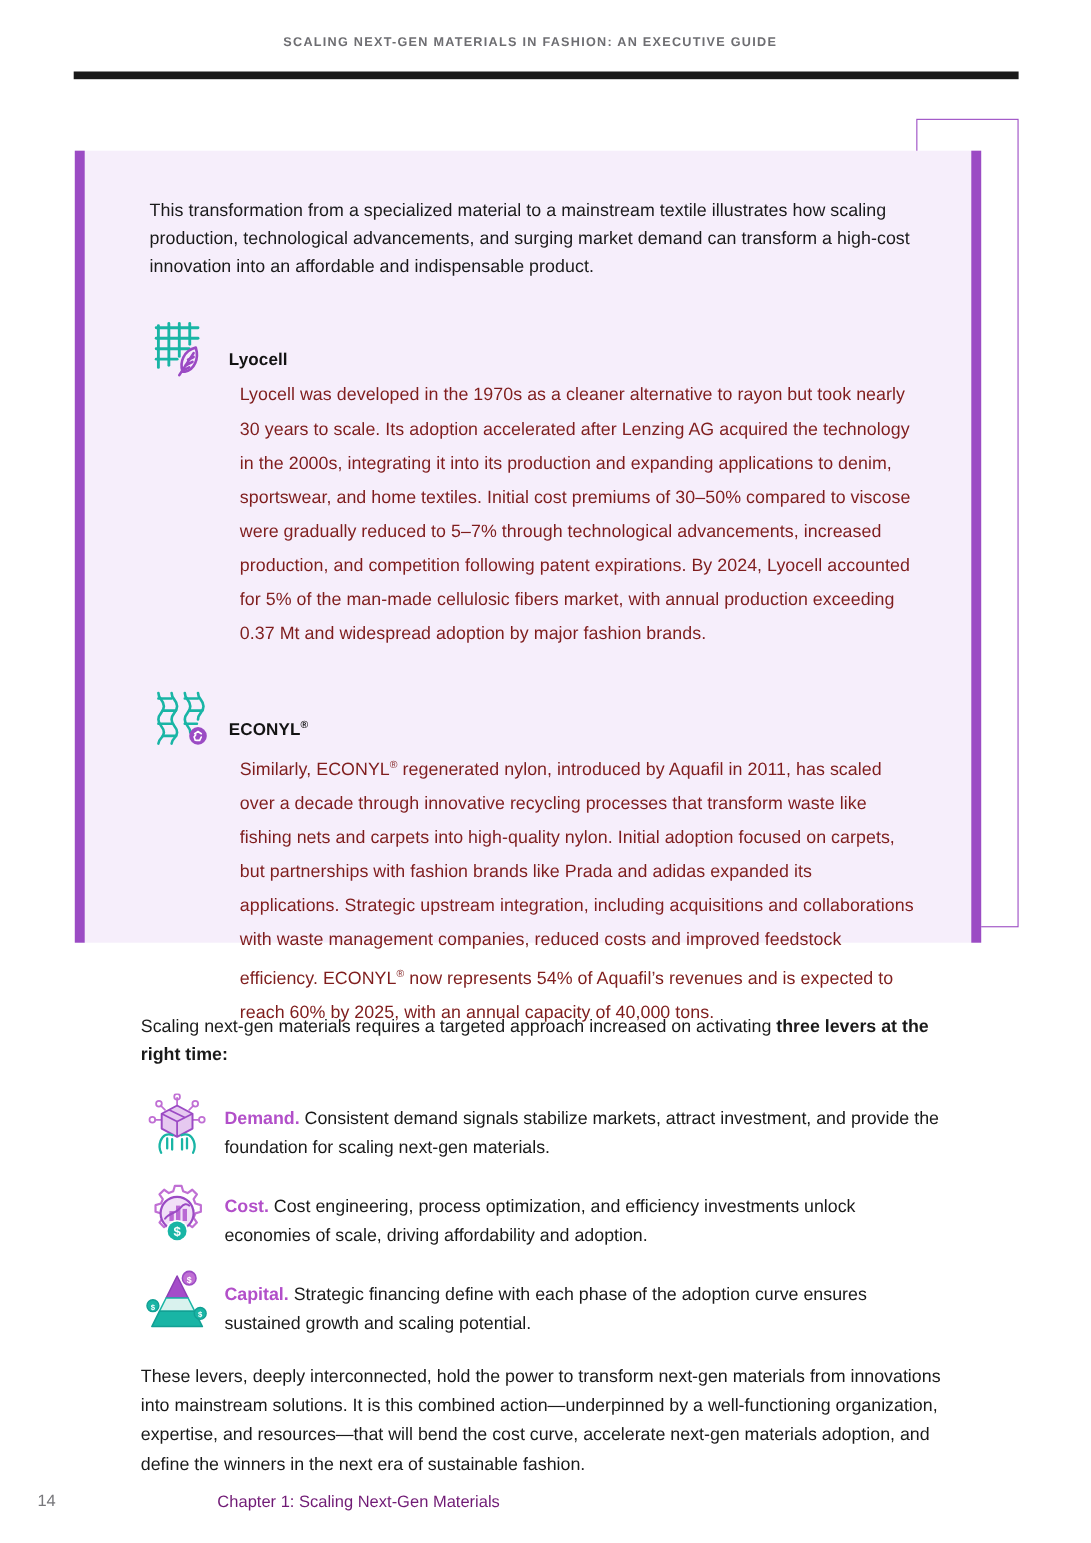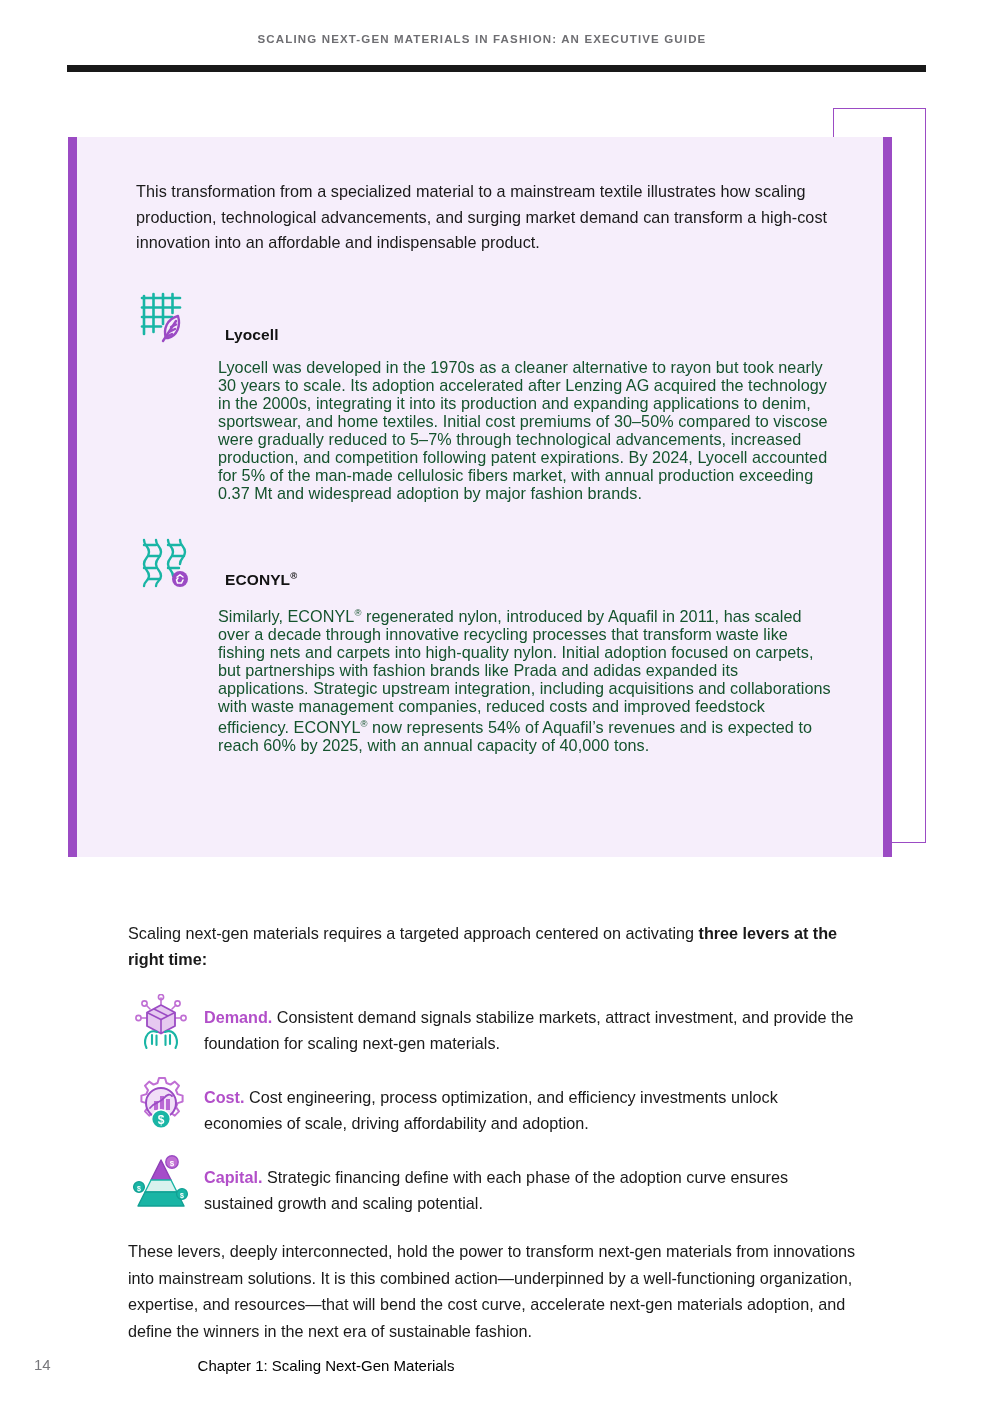--- a/index.html
+++ b/index.html
@@ -73,46 +73,45 @@
     line-height: 25.5px;
     color: #1a1a1a;
     letter-spacing: 0.05px;
   }
 
   
   .material-block { margin-top: 38px; }
 
   .material-head {
     display: flex;
-    align-items: flex-end;
-    gap: 33px;
+    align-items: center;
+    gap: 16px;
   }
   .material-icon {
     width: 56px;
     height: 56px;
     flex: 0 0 56px;
     margin-top: -6px;
   }
   .material-title {
     font-size: 15.5px;
     font-weight: 700;
     color: #131313;
     padding-top: 18px;
     letter-spacing: 0.1px;
   }
   .material-title sup {
     font-size: 9.5px;
     vertical-align: super;
   }
   .material-body {
-    margin-top: 14px;
     margin-left: 82px;
     font-size: 16.2px;
-    line-height: 18px;
-    color: #14532d;
+    line-height: 31px;
+    color: #7f1d1d;
     letter-spacing: 0.05px;
   }
   .material-body sup {
     font-size: 9.5px;
     vertical-align: super;
   }
 
   
   .lower {
     position: absolute;
@@ -176,21 +175,21 @@
     font-size: 15px;
     color: #77777b;
   }
   .footer-chapter {
     position: absolute;
     left: 0;
     top: 1px;
     width: 652px;
     text-align: center;
     font-size: 15px;
-    color: #000000;
+    color: #701a75;
   }
 </style>
 </head>
 <body>
 
 <div class="page-header">
   <div class="header-title">SCALING NEXT-GEN MATERIALS IN FASHION: AN EXECUTIVE GUIDE</div>
 </div>
 <div class="header-rule"></div>
 
@@ -256,21 +255,21 @@
         <div class="material-title"><span>ECONYL</span><sup>®</sup></div>
       </div>
       <p class="material-body"><span>Similarly, ECONYL</span><sup>®</sup><span> regenerated nylon, introduced by Aquafil in 2011, has scaled over a decade through innovative recycling processes that transform waste like fishing nets and carpets into high-quality nylon. Initial adoption focused on carpets, but partnerships with fashion brands like Prada and adidas expanded its applications. Strategic upstream integration, including acquisitions and collaborations with waste management companies, reduced costs and improved feedstock efficiency. ECONYL</span><sup>®</sup><span> now represents 54% of Aquafil’s revenues and is expected to reach 60% by 2025, with an annual capacity of 40,000 tons.</span></p>
     </div>
 
   </div>
 </div>
 
 <div class="lower">
 
-  <p class="lead-in"><span>Scaling next-gen materials requires a targeted approach centered on activating </span><b>three levers at the right time:</b></p>
+  <p class="lead-in"><span>Scaling next-gen materials requires a targeted approach increased on activating </span><b>three levers at the right time:</b></p>
 
   <div class="levers">
 
     <div class="lever">
       <span class="lever-icon">
         <svg viewBox="0 0 58 58" width="58" height="58" fill="none">
           <g stroke="#c06fd4" stroke-width="1.6" fill="none" stroke-linecap="round">
             <path d="M29 4 L29 10"></path>
               <circle cx="29" cy="3" r="2.6"></circle>
             <path d="M14 11 L18 15"></path>

